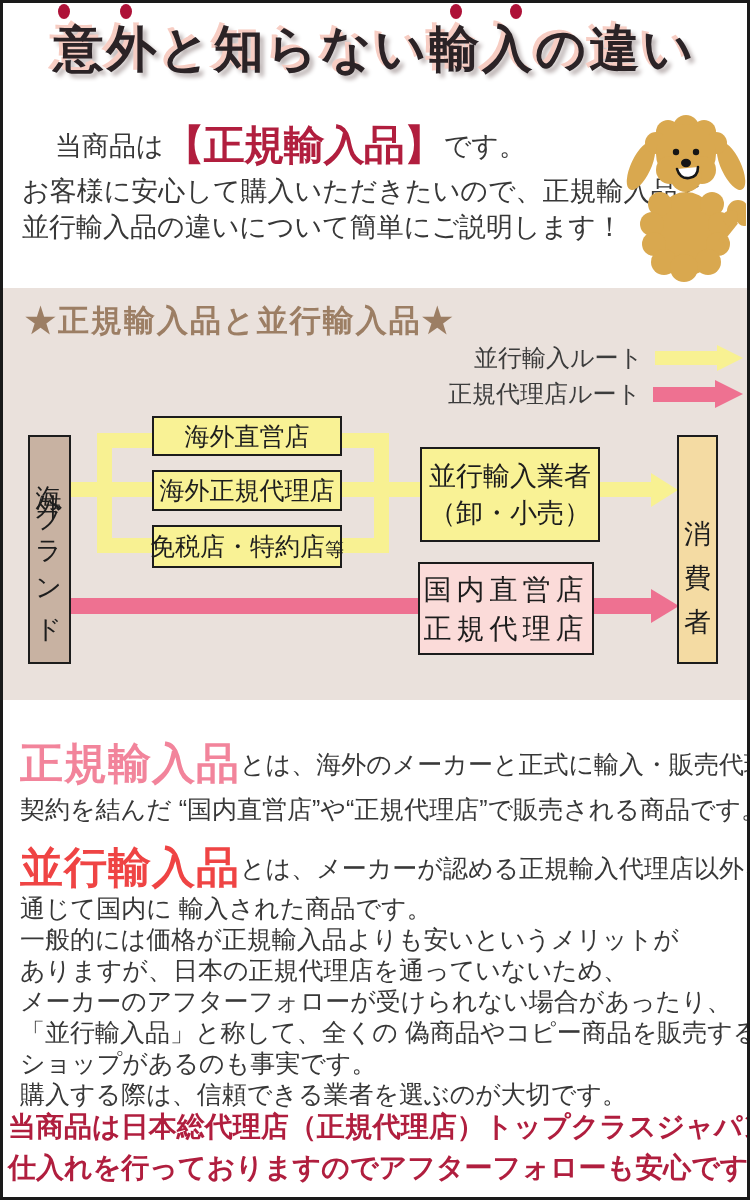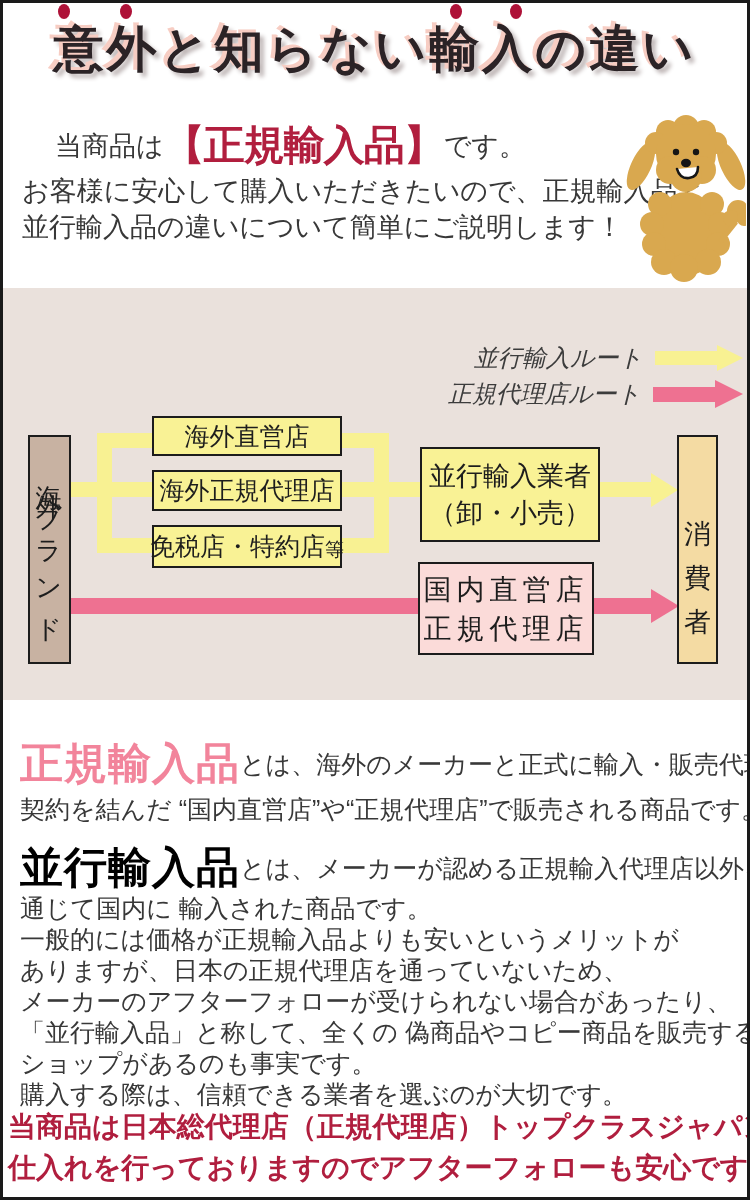--- a/index.html
+++ b/index.html
@@ -18,21 +18,21 @@
   .intro .l1{font-size:27px;line-height:54px;white-space:nowrap;margin-left:33px;}
   .intro .hl{font-size:41px;font-weight:bold;color:#b11e3e;vertical-align:-4px;letter-spacing:-1px;}
   .intro .l{font-size:27px;line-height:36px;white-space:nowrap;}
   .dog{position:absolute;top:112px;left:626px;width:120px;height:172px;}
 
   
   .diagram{position:absolute;top:288px;left:3px;width:744px;height:412px;background:#eae1dc;}
   .dtitle{position:absolute;top:12px;left:22px;font-size:31px;letter-spacing:2px;color:#9c7e64;font-weight:bold;}
   .legend{position:absolute;top:52px;right:4px;}
   .lrow{display:flex;align-items:center;justify-content:flex-end;gap:12px;height:36px;}
-  .llabel{font-size:24px;color:#3c3c3c;font-style:italic;}
+  .llabel{font-size:24px;color:#3c3c3c;}
   .arrow{display:flex;align-items:center;}
   .abody-y{width:62px;height:14px;background:#f8f192;}
   .ahead-y{width:0;height:0;border-top:13px solid transparent;border-bottom:13px solid transparent;border-left:26px solid #f8f192;}
   .abody-p{width:62px;height:15px;background:#ee7191;}
   .ahead-p{width:0;height:0;border-top:14px solid transparent;border-bottom:14px solid transparent;border-left:28px solid #ee7191;}
 
   .yline{position:absolute;background:#f8f192;z-index:1;}
   .pline{position:absolute;background:#ee7191;z-index:1;}
   .head-abs-y{position:absolute;width:0;height:0;border-top:17px solid transparent;border-bottom:17px solid transparent;border-left:27px solid #f8f192;z-index:1;}
   .head-abs-p{position:absolute;width:0;height:0;border-top:17px solid transparent;border-bottom:17px solid transparent;border-left:28px solid #ee7191;z-index:1;}
@@ -47,21 +47,21 @@
   .b3{top:237px;height:43px;}
   .small-suffix{font-size:19px;align-self:flex-end;padding-bottom:3px;}
   .importer{left:417px;top:159px;width:180px;height:95px;background:#f9f295;flex-direction:column;font-size:27px;line-height:37px;}
   .domestic{left:415px;top:274px;width:176px;height:93px;background:#fbdbd9;flex-direction:column;font-size:28px;line-height:39px;letter-spacing:5px;}
   .consumer{left:674px;top:147px;width:41px;height:229px;background:#f4dba3;font-size:27px;letter-spacing:44px;padding-top:28px;}
 
   
   .sect{position:absolute;left:20px;color:#383838;white-space:nowrap;}
   .bighead{font-weight:bold;font-size:43px;letter-spacing:1px;vertical-align:-5px;}
   .seiki-head{color:#f2849b;}
-  .heiko-head{color:#000000;}
+  .heiko-head{color:#ef4444;}
   .s-seiki{top:738px;}
   .s-seiki .l1{font-size:25px;line-height:50px;}
   .s-seiki .l{font-size:25px;line-height:40px;}
   .s-heiko{top:842px;}
   .s-heiko .l1{font-size:25px;line-height:50px;}
   .s-heiko .l{font-size:25px;line-height:31px;}
   .footer{position:absolute;left:8px;top:1106px;color:#b01e3e;font-weight:bold;font-size:28px;line-height:41px;white-space:nowrap;}
 </style>
 </head>
 <body>
@@ -111,20 +111,21 @@
         <circle cx="105" cy="106" r="8"></circle>
         <circle cx="118" cy="107" r="7"></circle>
     </g>
     <circle cx="50" cy="40" r="3.2" fill="#161616"></circle>
       <circle cx="70" cy="40" r="3.2" fill="#161616"></circle>
     <ellipse cx="60" cy="51" rx="5" ry="4.2" fill="#161616"></ellipse>
     <path d="M51,57 Q54,67 63,66 Q72,65 72,55" fill="#ffffff" stroke="#161616" stroke-width="2.6" stroke-linecap="round"></path>
   </svg>
 
   <div class="diagram">
+    <div class="dtitle">★正規輸入品と並行輸入品★</div>
 
     <div class="legend">
       <div class="lrow">
         <span class="llabel">並行輸入ルート</span>
         <span class="arrow">
             <span class="abody-y"></span>
             <span class="ahead-y"></span>
           </span>
       </div>
       <div class="lrow">

